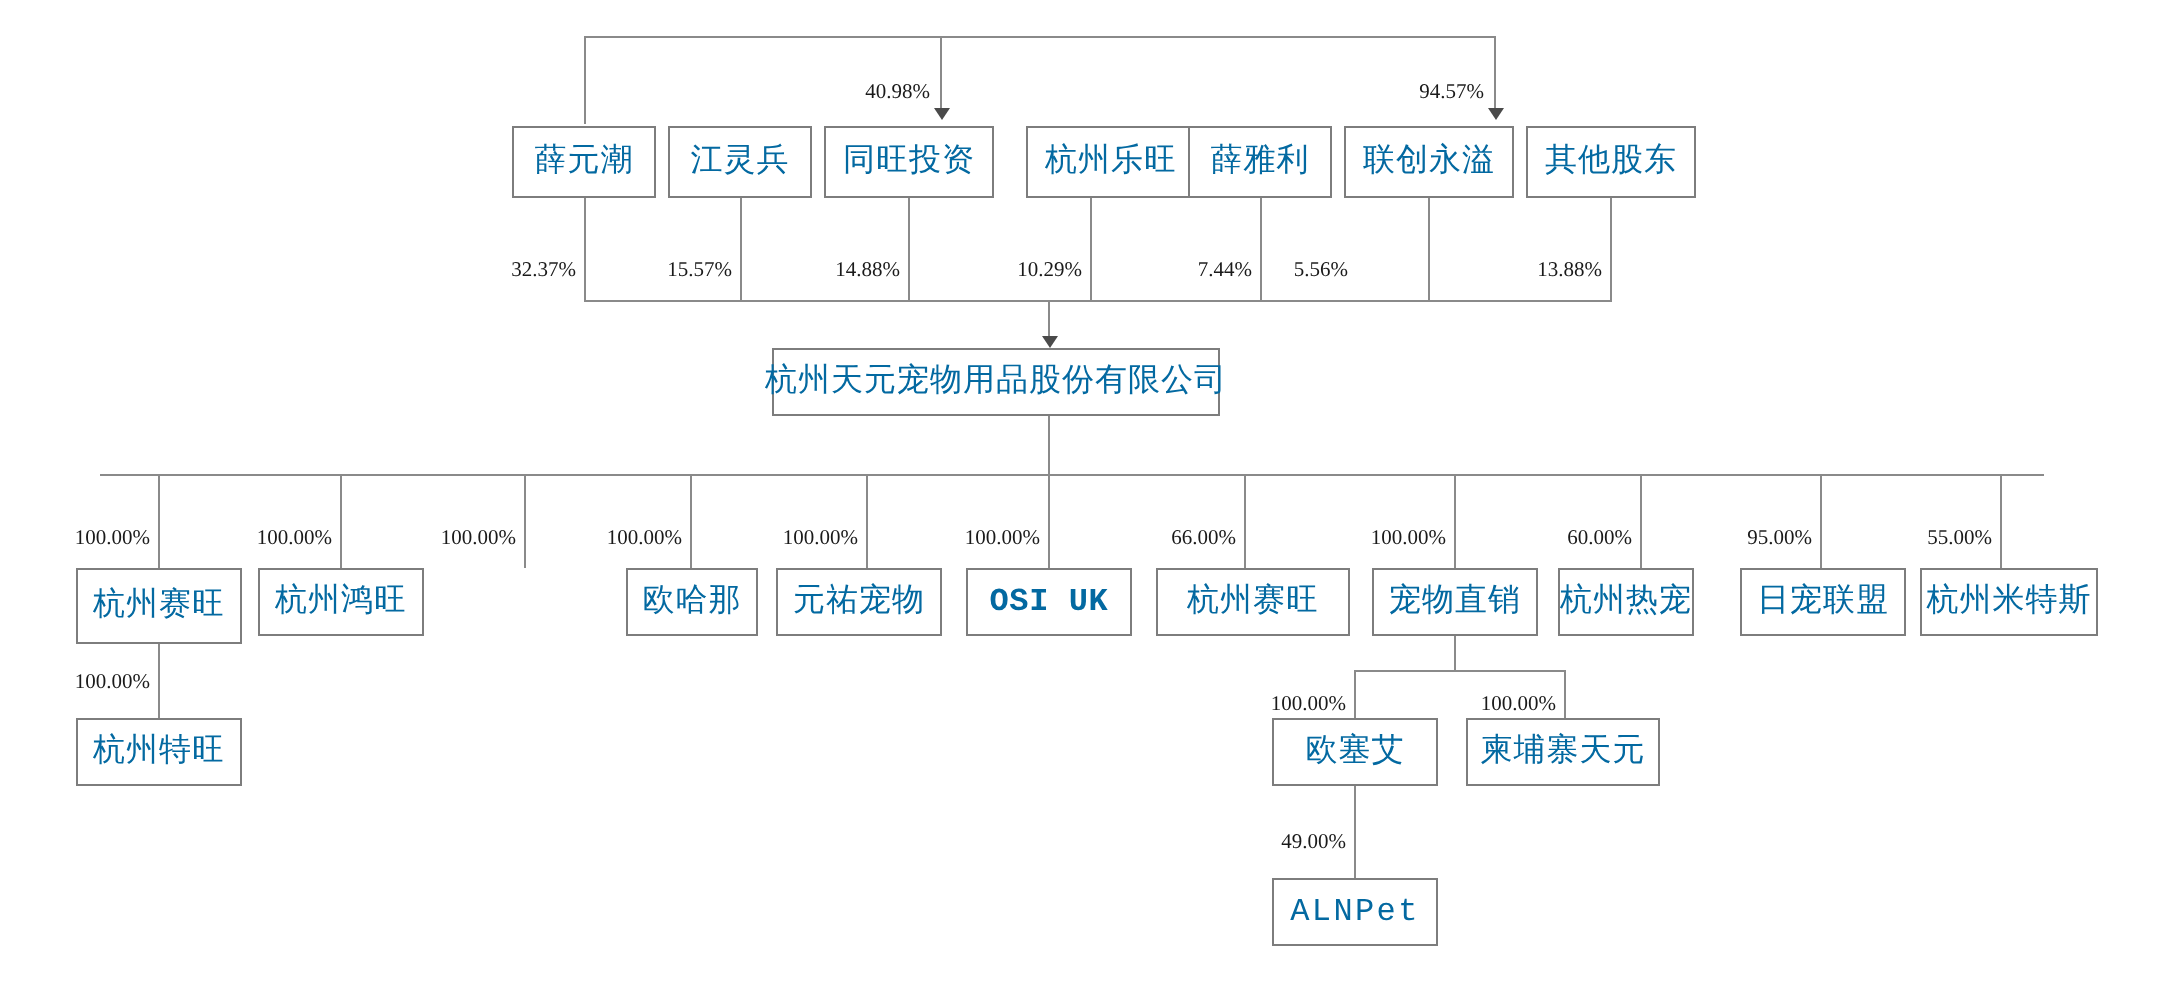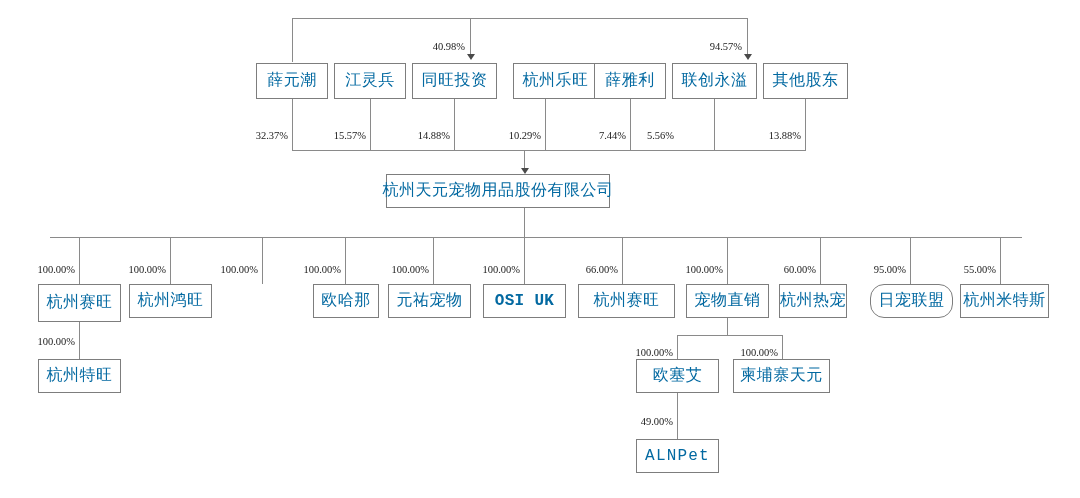--- a/index.html
+++ b/index.html
@@ -147,21 +147,21 @@
   <div class="pct" style="left:947px; top:265px; width:49px;">55.00%</div>
 
   <div class="node" style="left:38px; top:284px; width:83px; height:38px;">杭州赛旺</div>
   <div class="node" style="left:129px; top:284px; width:83px; height:34px;">杭州鸿旺</div>
   <div class="node" style="left:313px; top:284px; width:66px; height:34px;">欧哈那</div>
   <div class="node" style="left:388px; top:284px; width:83px; height:34px;">元祐宠物</div>
   <div class="node latin" style="left:483px; top:284px; width:83px; height:34px;">OSI UK</div>
   <div class="node" style="left:578px; top:284px; width:97px; height:34px;">杭州赛旺</div>
   <div class="node" style="left:686px; top:284px; width:83px; height:34px;">宠物直销</div>
   <div class="node" style="left:779px; top:284px; width:68px; height:34px;">杭州热宠</div>
-  <div class="node" style="left:870px; top:284px; width:83px; height:34px;border-radius:14px;">日宠联盟</div>
+  <div class="node" style="left:870px; top:284px; width:83px; height:34px;">日宠联盟</div>
   <div class="node" style="left:960px; top:284px; width:89px; height:34px;">杭州米特斯</div>
 
   <div class="ln v" style="left:79px; top:318px; height:41px;"></div>
   <div class="pct" style="left:20px; top:337px; width:55px;">100.00%</div>
   <div class="node" style="left:38px; top:359px; width:83px; height:34px;">杭州特旺</div>
 
   <div class="ln v" style="left:727px; top:318px; height:17px;"></div>
   <div class="ln h" style="left:677px; top:335px; width:105px;"></div>
   <div class="ln v" style="left:677px; top:335px; height:24px;"></div>
   <div class="ln v" style="left:782px; top:335px; height:24px;"></div>

